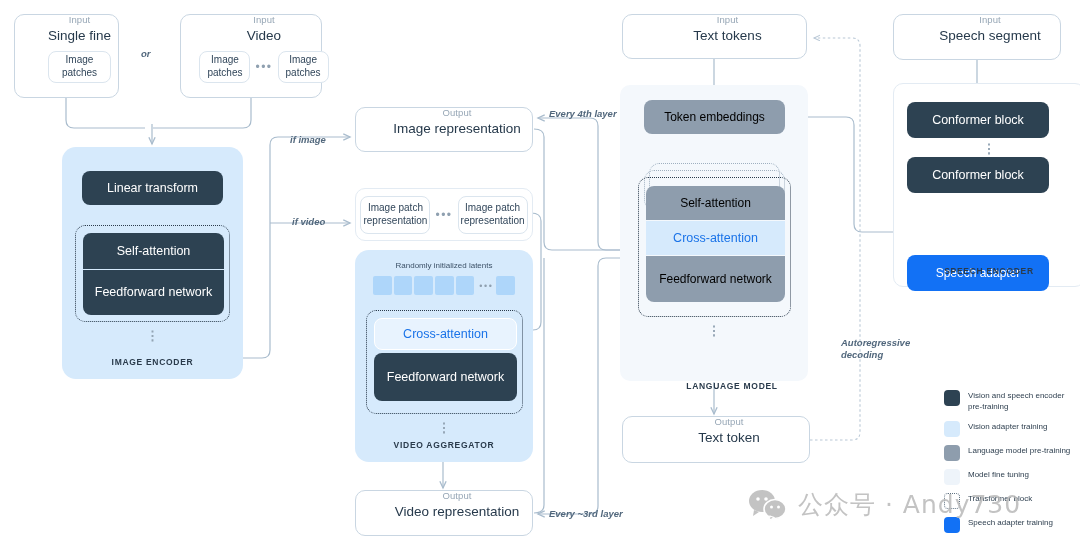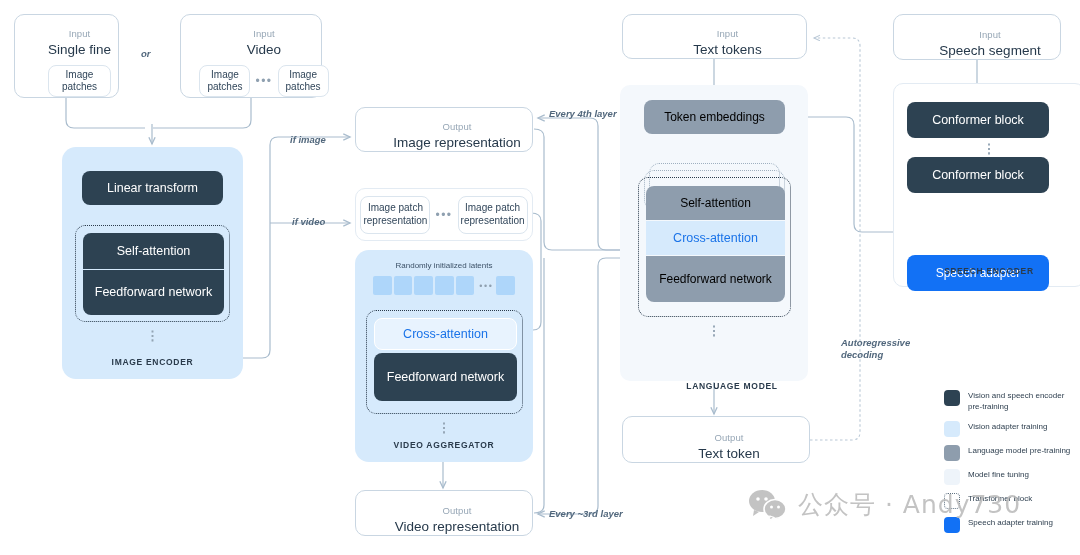--- a/index.html
+++ b/index.html
@@ -15,21 +15,21 @@
   #stage { position: absolute; inset: 0; width: 1080px; height: 555px; }
 
   
   .abs { position: absolute; }
 
   .io-box {
     background: #ffffff;
     border: 1px solid #c9d6e2;
     border-radius: 10px;
     display: flex; flex-direction: column;
-    align-items: center; justify-content: flex-end;
+    align-items: center; justify-content: flex-start;
     text-align: center;
     padding-left: 26px;
   }
   .io-kicker {
     font-size: 9.5px; color: #97a7b6; letter-spacing: .1px;
     line-height: 1.1; margin-bottom: 3px;
   }
   .io-title { font-size: 13.5px; color: #26394b; line-height: 1.15; }
 
   .inner-box {

